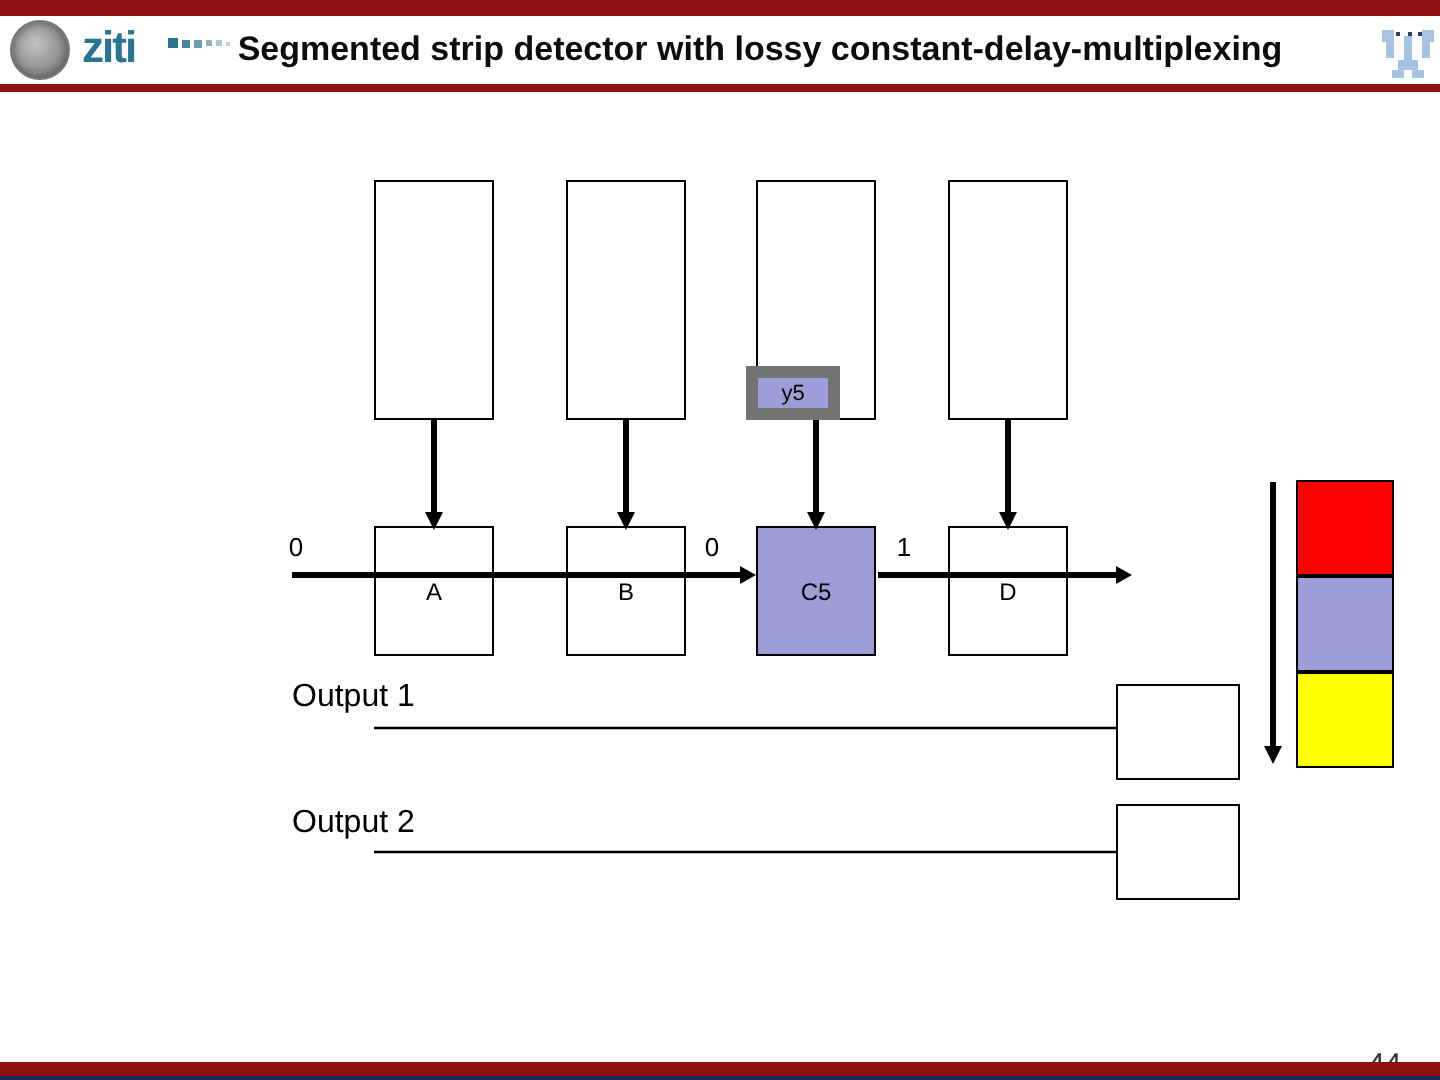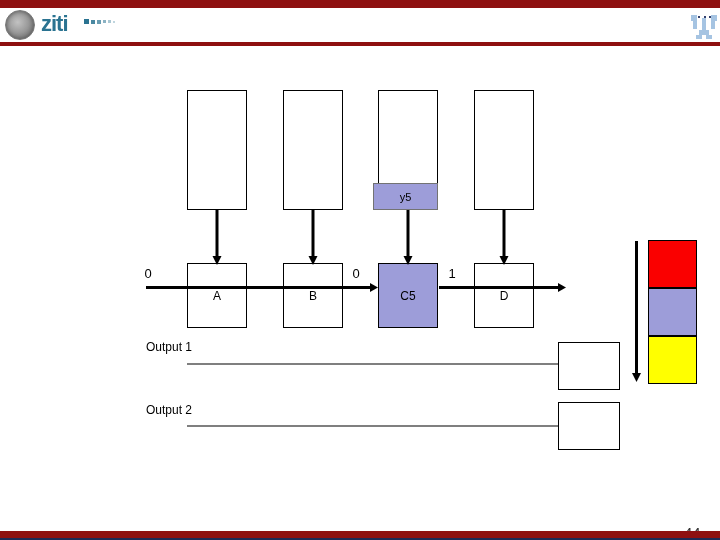--- a/index.html
+++ b/index.html
@@ -26,30 +26,30 @@
   .ziti-dashes span:nth-child(5){width:3px;height:3px;opacity:.4;}
   .ziti-dashes span:nth-child(6){width:2px;height:2px;opacity:.3;}
 
   .title{position:absolute;left:100px;top:15px;width:560px;text-align:center;
          font-size:17px;font-weight:bold;color:#0d0d0d;white-space:nowrap;}
   .logo-right{position:absolute;left:690px;top:10px;}
 
   
   .strip{position:absolute;top:90px;width:60px;height:120px;border:1.5px solid #000;
          box-sizing:border-box;background:#fff;}
-  .seg-box{position:absolute;left:373px;top:183px;width:65px;height:27px;border:1px solid #737373;
+  .seg-box{position:absolute;left:373px;top:183px;width:47px;height:27px;border:6px solid #737373;
            box-sizing:border-box;background:var(--highlight-purple,#9d9dd9);
            display:flex;align-items:center;justify-content:center;font-size:11px;}
   .dbox{position:absolute;top:263px;width:60px;height:65px;border:1.5px solid #000;
         box-sizing:border-box;background:#fff;display:flex;align-items:center;justify-content:center;
         font-size:12px;}
   .dbox.filled{background:var(--highlight-purple,#9d9dd9);}
   .tap{position:absolute;width:16px;text-align:center;font-size:13px;}
   .stack{position:absolute;left:648px;width:49px;height:48px;border:1px solid #000;box-sizing:border-box;}
-  .out-label{position:absolute;left:146px;font-size:12px;}
+  .out-label{position:absolute;left:146px;font-size:16px;}
   .out-box{position:absolute;left:558px;width:62px;height:48px;border:1.5px solid #000;
            box-sizing:border-box;background:#fff;}
 
   .overlay{position:absolute;left:0;top:0;width:720px;height:540px;pointer-events:none;}
 
   .footer-text{position:absolute;left:8px;top:514px;font-size:12px;color:#1a1a1a;}
   .page-num{position:absolute;left:684px;top:524px;font-size:15px;color:#333;}
 </style>
 </head>
 <body>
@@ -60,20 +60,21 @@
   <div class="seal"></div>
   <div class="ziti">ziti</div>
   <div class="ziti-dashes">
     <span></span>
       <span></span>
       <span></span>
       <span></span>
       <span></span>
       <span></span>
   </div>
+  <div class="title">Segmented strip detector with lossy constant-delay-multiplexing</div>
   <svg class="logo-right" width="28" height="32" viewBox="0 0 28 32">
     <g fill="var(--logo-blue,#a6c4e2)">
       <rect x="1" y="5" width="6" height="6"></rect>
         <rect x="21" y="5" width="6" height="6"></rect>
       <rect x="3" y="11" width="4" height="8"></rect>
         <rect x="21" y="11" width="4" height="8"></rect>
       <rect x="12" y="8" width="4" height="14"></rect>
         <rect x="9" y="20" width="10" height="5"></rect>
       <rect x="6" y="25" width="6" height="4"></rect>
         <rect x="16" y="25" width="6" height="4"></rect>

